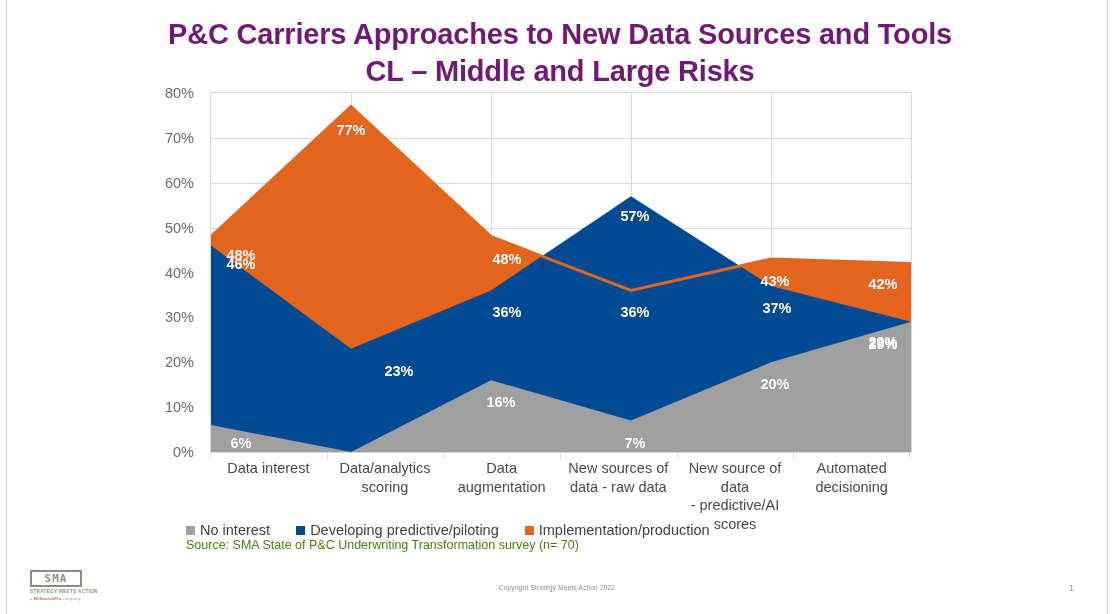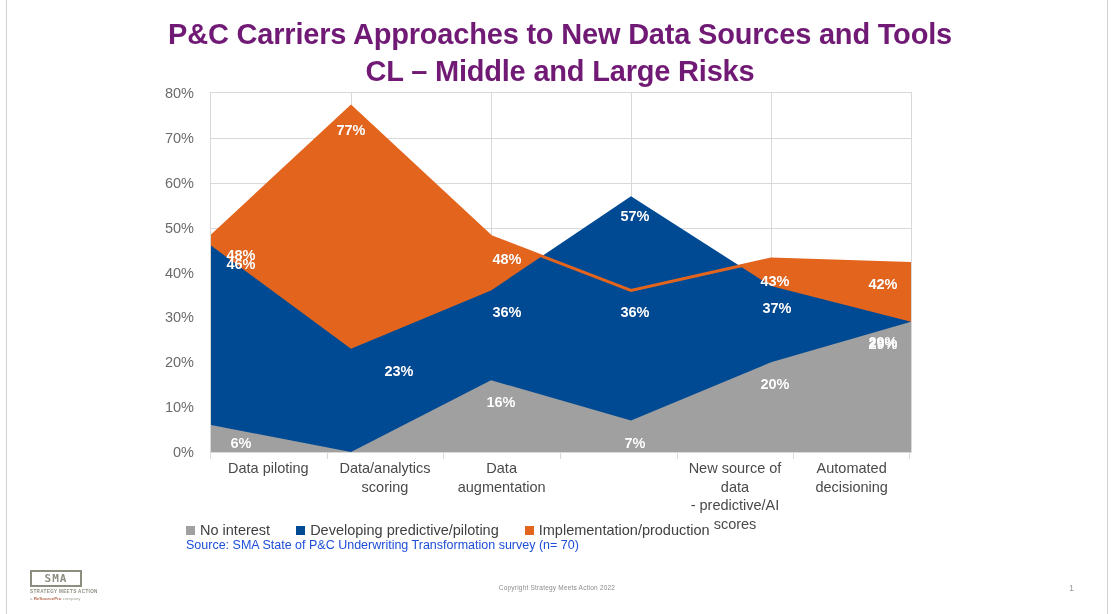--- a/index.html
+++ b/index.html
@@ -155,21 +155,21 @@
     margin-right: 5px;
     flex: 0 0 auto;
   }
 
   
   .source {
     position: absolute;
     left: 186px;
     top: 538px;
     font-size: 12.5px;
-    color: #1d4ed8;
+    color: #4d7c0f;
     white-space: nowrap;
   }
 
   
   .footer-rule {
     position: absolute;
     left: 7px;
     right: 7px;
     top: 563px;
     height: 1px;
@@ -291,28 +291,32 @@
         <div class="dlabel" style="left: 140px; top: 37.4625px;">77%</div>
         <div class="dlabel" style="left: 296px; top: 165.6px;">48%</div>
         <div class="dlabel" style="left: 424px; top: 219.45px;">36%</div>
         <div class="dlabel" style="left: 564px; top: 188.037px;">43%</div>
         <div class="dlabel" style="left: 672px; top: 190.525px;">42%</div>
       </div>
   </div>
 
   <div class="x-axis" id="x-axis">
       <div class="x-cat" style="left: 0px; width: 116.667px;">
-        <div>Data piloting</div>
+        <div>Data interest</div>
       </div>
       <div class="x-cat" style="left: 116.667px; width: 116.667px;">
         <div>Data/analytics</div>
         <div>scoring</div>
       </div>
       <div class="x-cat" style="left: 233.333px; width: 116.667px;">
         <div>Data augmentation</div>
+      </div>
+      <div class="x-cat" style="left: 350px; width: 116.667px;">
+        <div>New sources of</div>
+        <div>data - raw data</div>
       </div>
       <div class="x-cat" style="left: 466.667px; width: 116.667px;">
         <div>New source of data</div>
         <div>- predictive/AI</div>
         <div>scores</div>
       </div>
       <div class="x-cat" style="left: 583.333px; width: 116.667px;">
         <div>Automated</div>
         <div>decisioning</div>
       </div>

